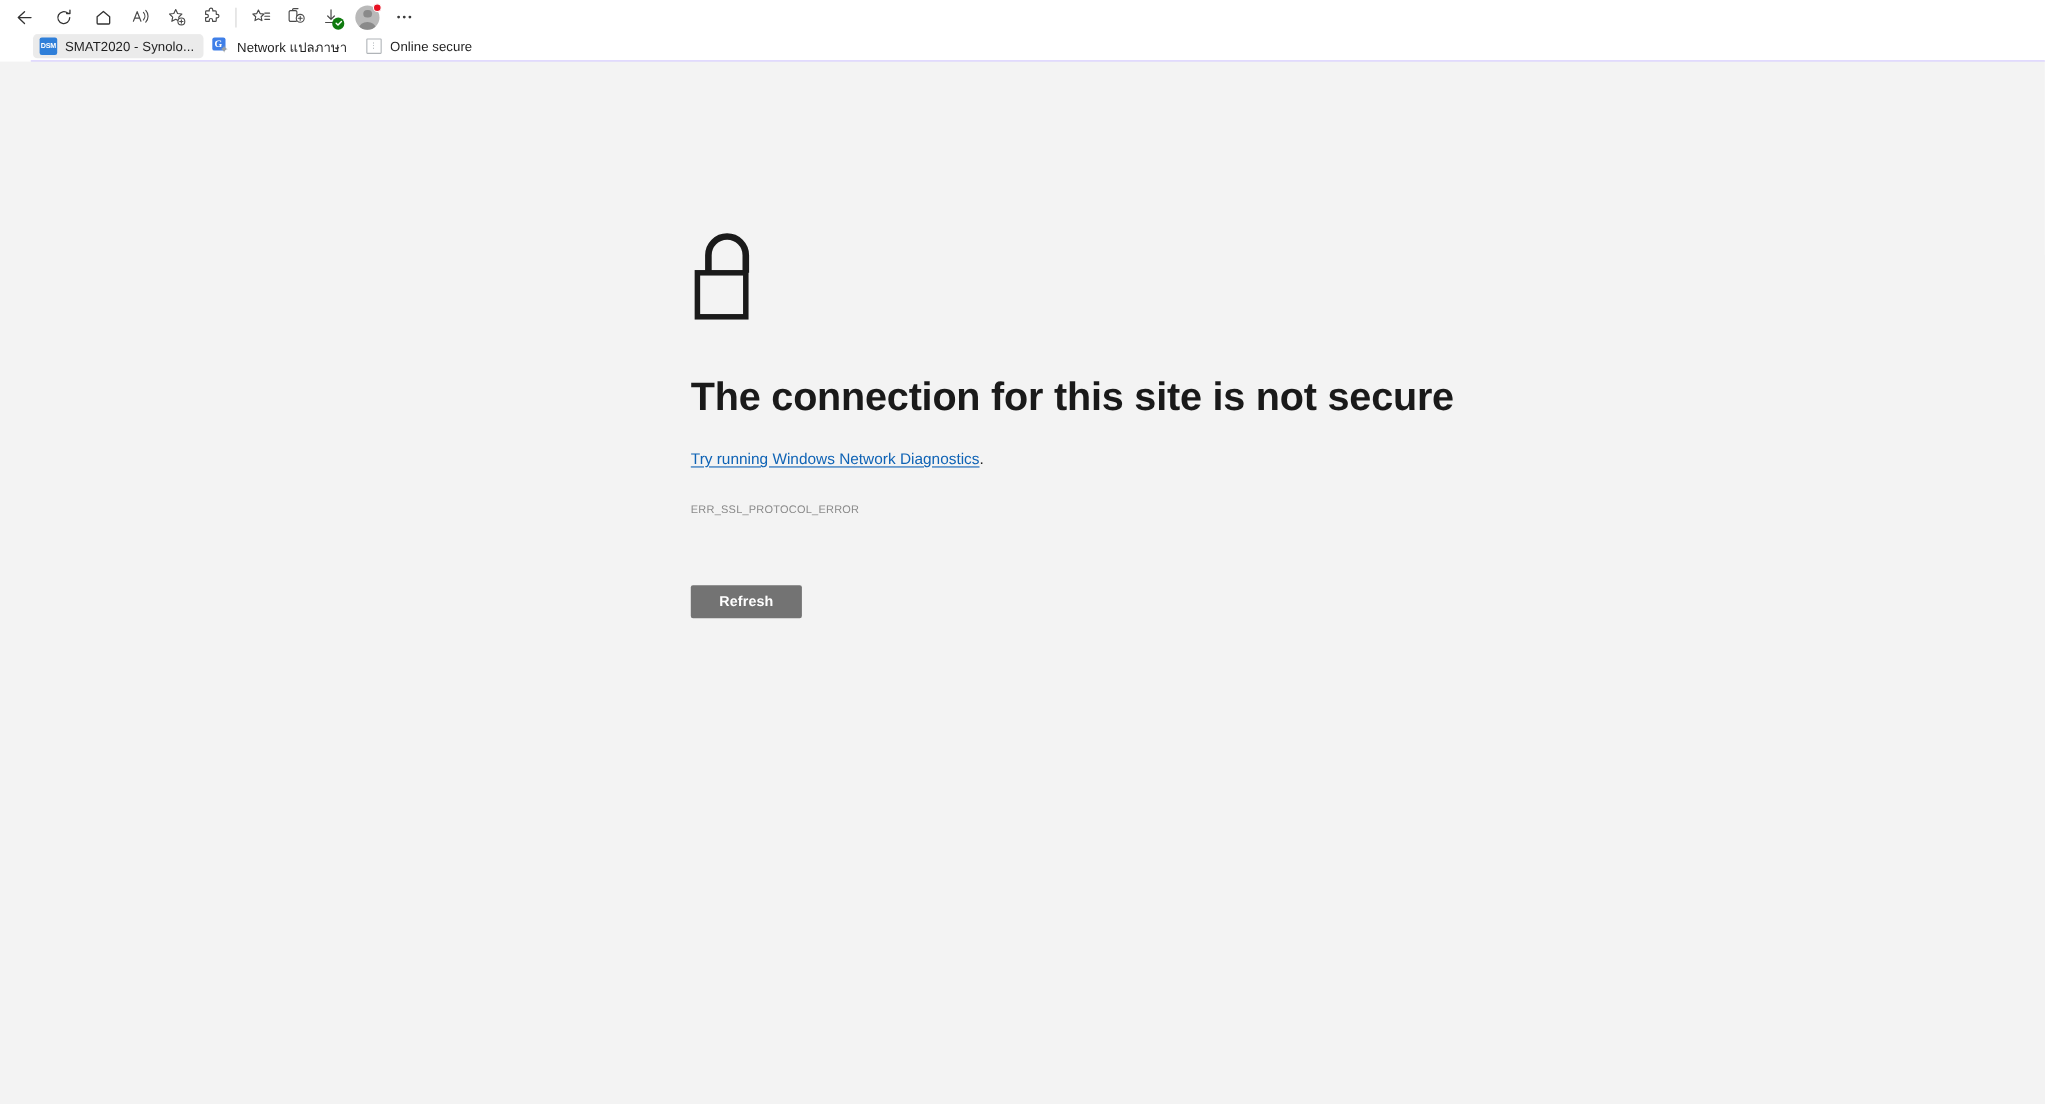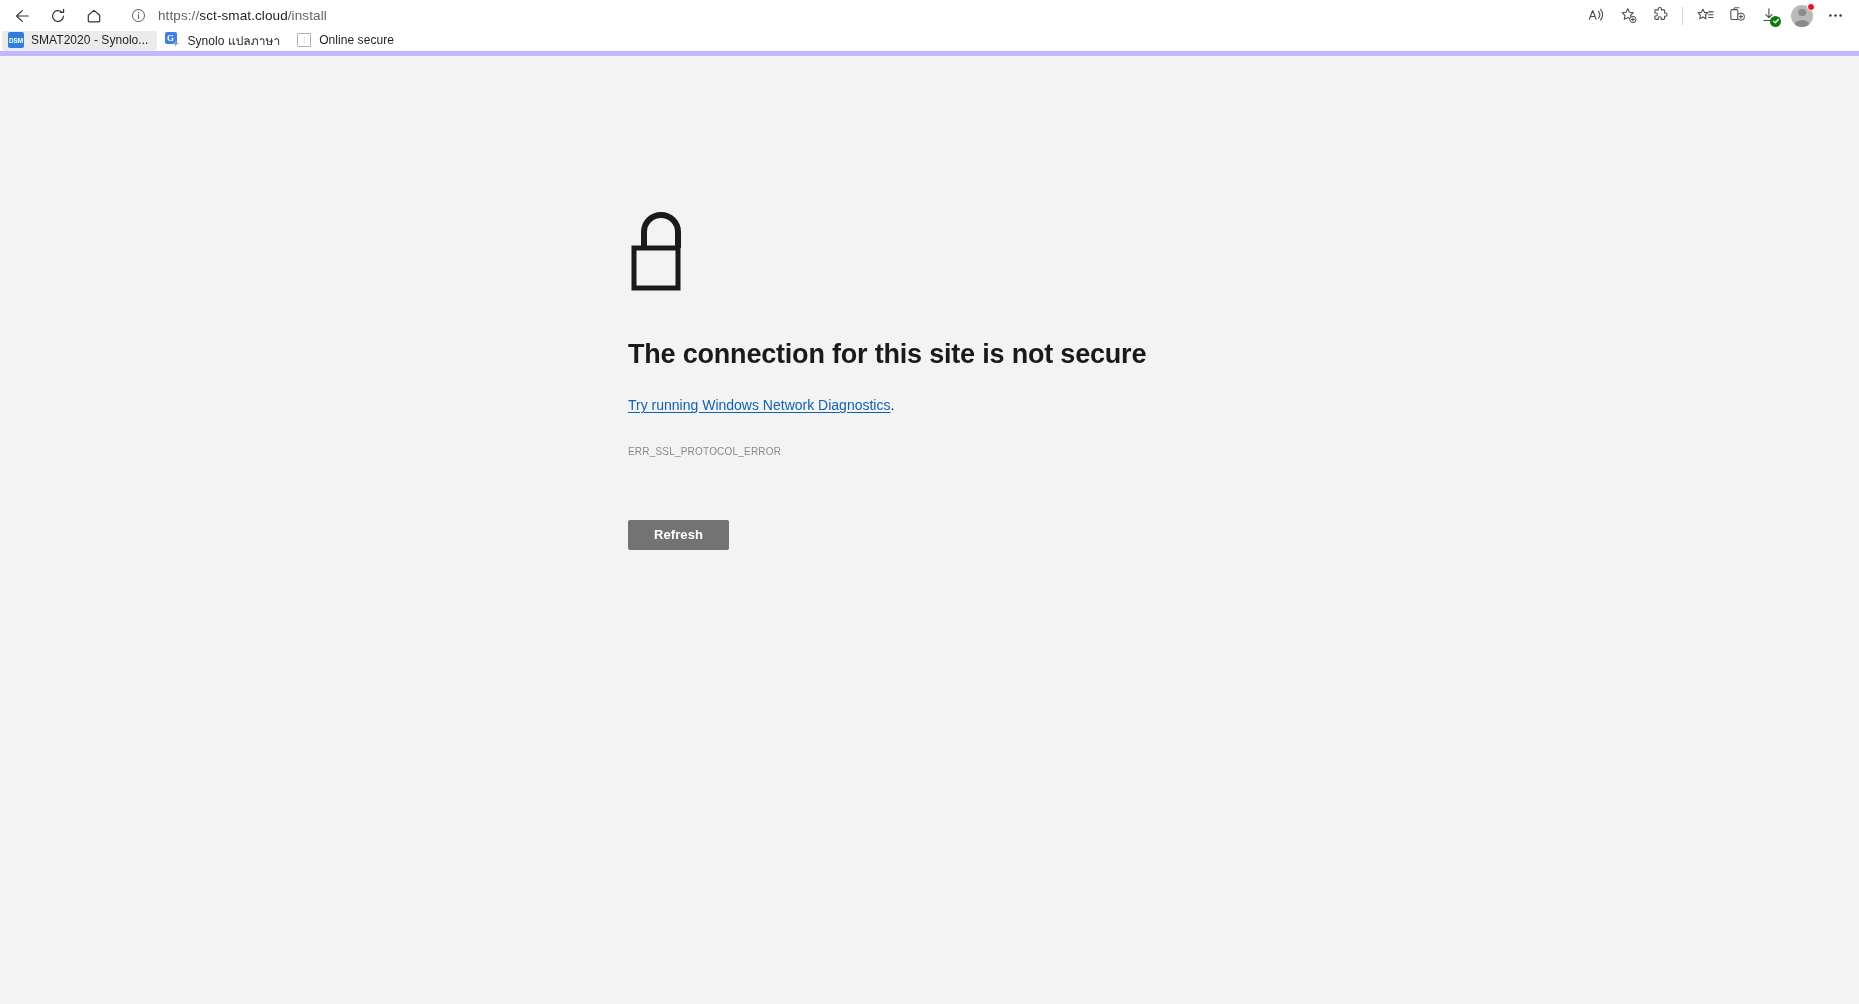--- a/index.html
+++ b/index.html
@@ -96,24 +96,25 @@
     background:#0f7b0f;
     display:flex; align-items:center; justify-content:center;
   }
   .dl-check svg { display:block; }
 
   
   .bookmarks {
     height: 25px;
     background: #ffffff;
     display: flex;
-    align-items: flex-end;
+    align-items: flex-start;
     padding-left: 2px;
     flex: 0 0 25px;
-    border-bottom: 5px solid #c4b5fd;
+    border-bottom: 1px solid #c4b5fd;
+    margin-left: 28px;
   }
   .bm {
     height: 22px;
     display: flex;
     align-items: center;
     padding: 0 8px 0 6px;
     border-radius: 4px;
     margin-right: 2px;
     max-width: 170px;
   }
@@ -155,21 +156,21 @@
     overflow: hidden;
   }
   .error-wrap {
     position: absolute;
     left: 628px;
     top: 148px;
     width: 700px;
   }
   .lock-icon { margin-bottom: 40px; }
   .err-title {
-    font-size: 27px;
+    font-size: 36px;
     font-weight: bold;
     color: #1a1a1a;
     letter-spacing: -0.2px;
     margin-bottom: 26px;
     line-height: 1.2;
   }
   .err-desc {
     font-size: 14.5px;
     color: #1f1f1f;
     margin-bottom: 23px;
@@ -228,32 +229,20 @@
         <path d="M14.6 2.3 V5.3 H11.6" fill="none" stroke="#333" stroke-width="1.2" stroke-linecap="round" stroke-linejoin="round"></path>
       </svg>
     </div>
 
     <div class="nav-btn">
       <svg width="18" height="18" viewBox="0 0 18 18">
         <path d="M3.3 8.2 L9 3.4 L14.7 8.2 V14 a0.8 0.8 0 0 1 -0.8 0.8 H4.1 a0.8 0.8 0 0 1 -0.8 -0.8 Z" fill="none" stroke="#333" stroke-width="1.2" stroke-linejoin="round"></path>
       </svg>
     </div>
 
-    <div class="omnibox-wrap">
-      <div class="omnibox">
-        <span class="info-icon">
-          <svg width="15" height="15" viewBox="0 0 16 16">
-            <circle cx="8" cy="8" r="6.4" fill="none" stroke="#5f6368" stroke-width="1.1"></circle>
-            <circle cx="8" cy="5.1" r="0.85" fill="#5f6368"></circle>
-            <path d="M8 7.2 V11.3" stroke="#5f6368" stroke-width="1.1" stroke-linecap="round"></path>
-          </svg>
-        </span>
-        <span class="url-text"><span>https://</span><span class="host">sct-smat.cloud</span><span>/install</span></span>
-      </div>
-    </div>
 
     <div class="tb-right">
 
       <div class="tb-icon">
         <svg width="19" height="19" viewBox="0 0 20 20">
           <path d="M2.4 14 L6 4.8 L9.6 14 M3.7 11 H8.4" fill="none" stroke="#4a4a4a" stroke-width="1.15" stroke-linecap="round" stroke-linejoin="round"></path>
           <path d="M12 5.6 a5.4 5.4 0 0 1 0 7.2" fill="none" stroke="#4a4a4a" stroke-width="1.1" stroke-linecap="round"></path>
           <path d="M14.2 3.6 a8.2 8.2 0 0 1 0 11.2" fill="none" stroke="#4a4a4a" stroke-width="1.1" stroke-linecap="round"></path>
         </svg>
       </div>
@@ -327,21 +316,21 @@
       <span class="bm-label">SMAT2020 - Synolo...</span>
     </div>
 
     <div class="bm">
       <span class="bm-ico">
         <span class="ico-gt">
           <span class="g">G</span>
           <span class="star">✦</span>
         </span>
       </span>
-      <span class="bm-label">Synolo แปลภาษา</span>
+      <span class="bm-label">Network แปลภาษา</span>
     </div>
 
     <div class="bm">
       <span class="bm-ico">
         <span class="ico-doc">
             <span>⋮</span>
           </span>
       </span>
       <span class="bm-label">Online secure</span>
     </div>

